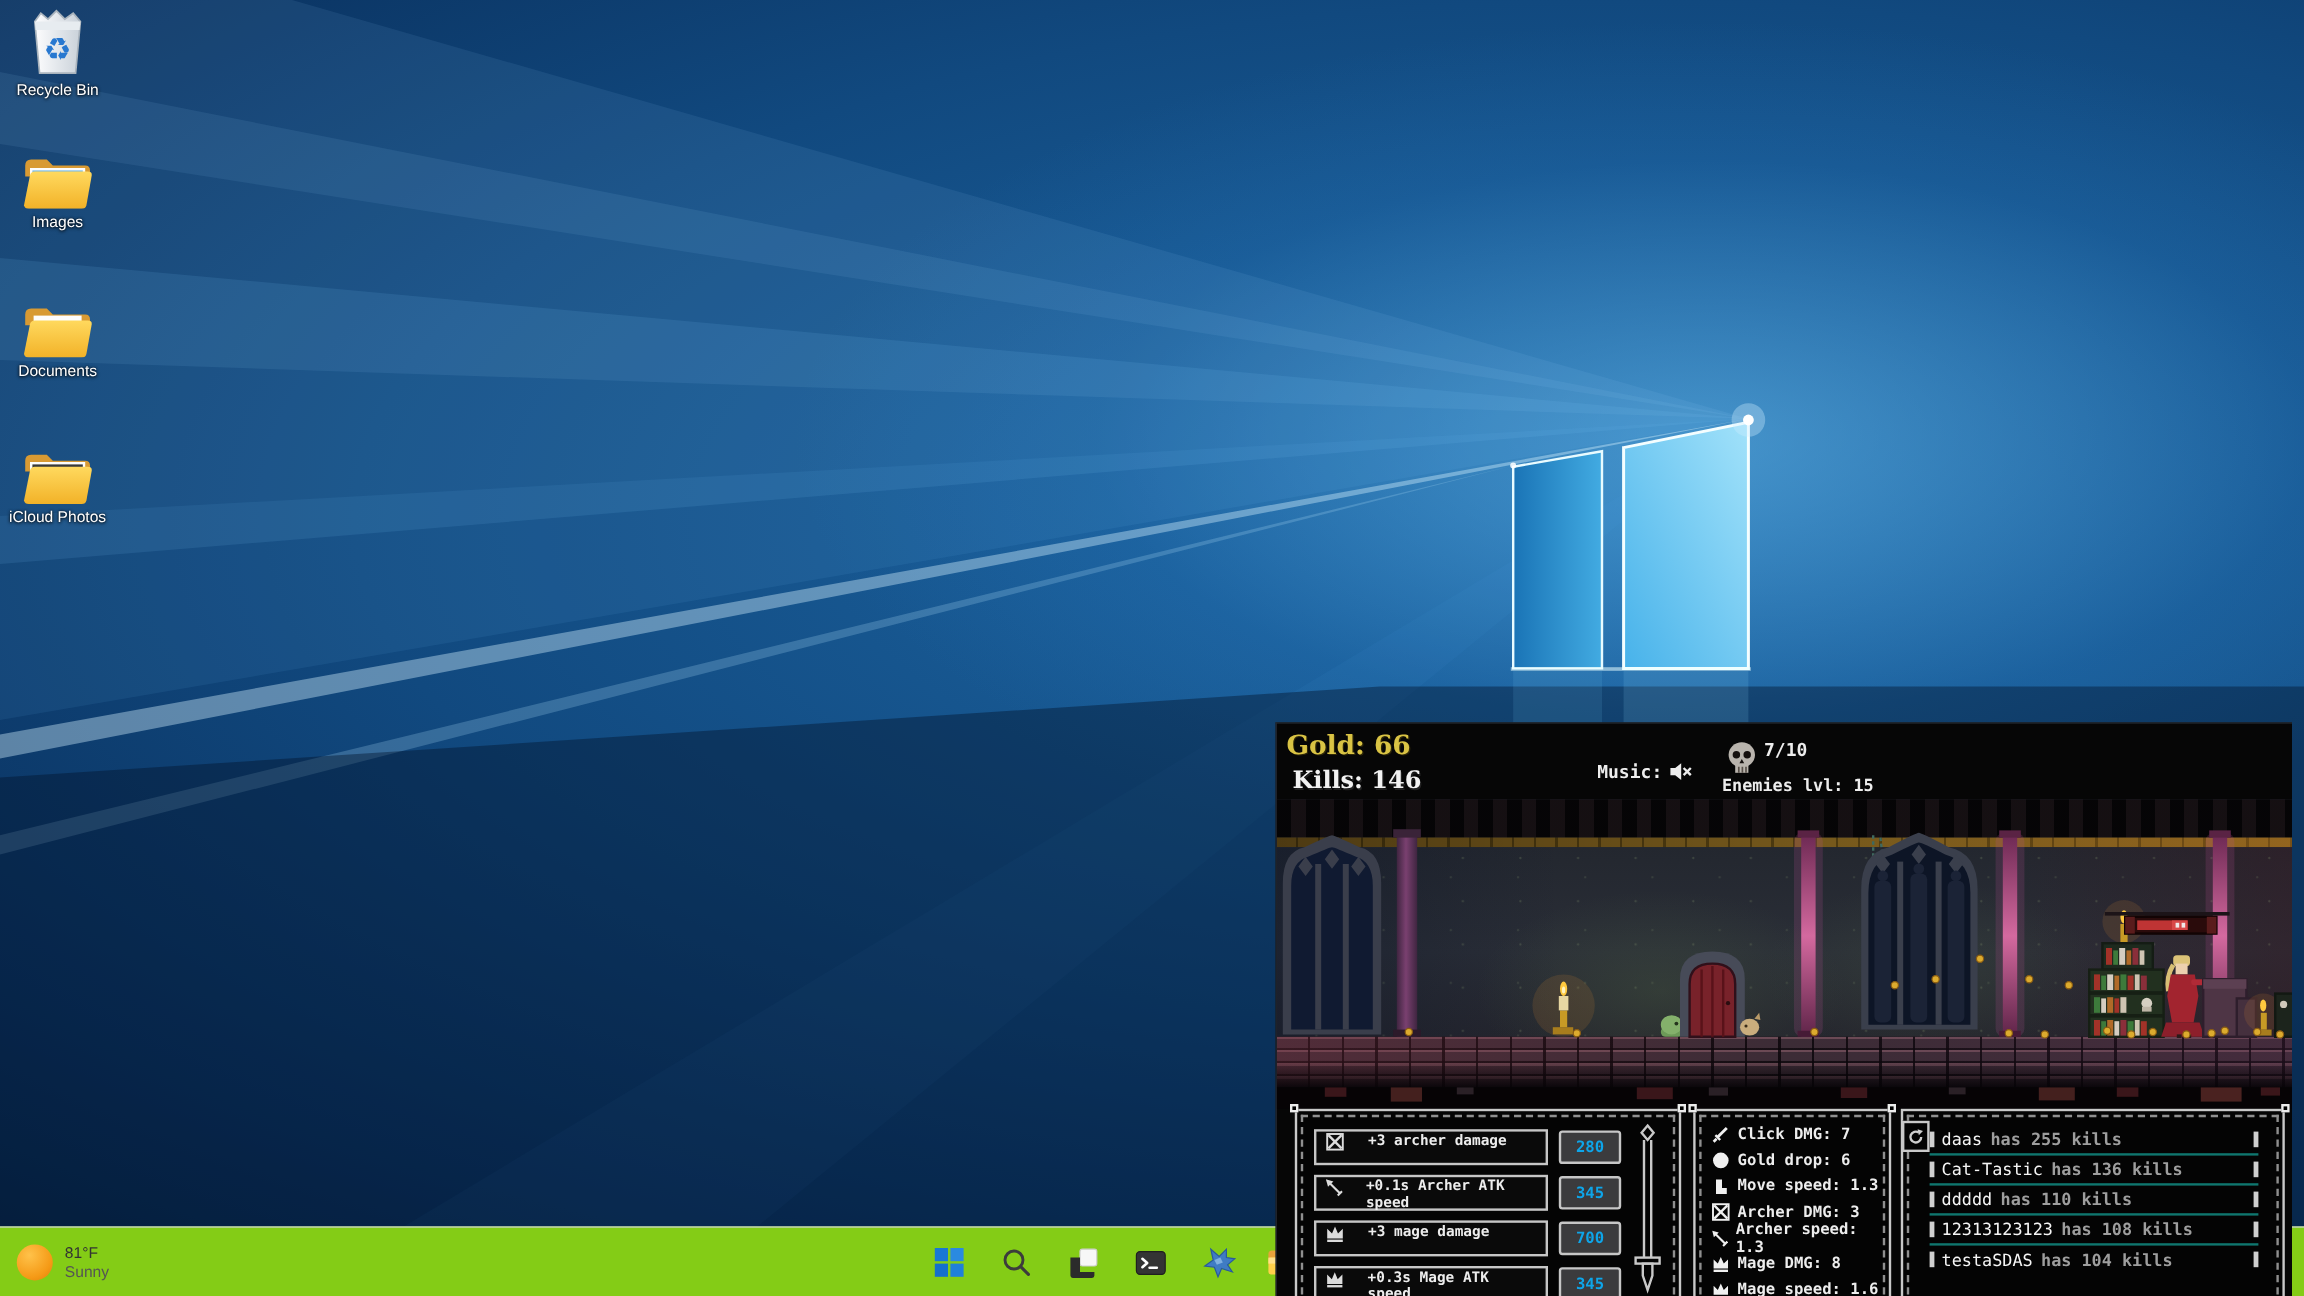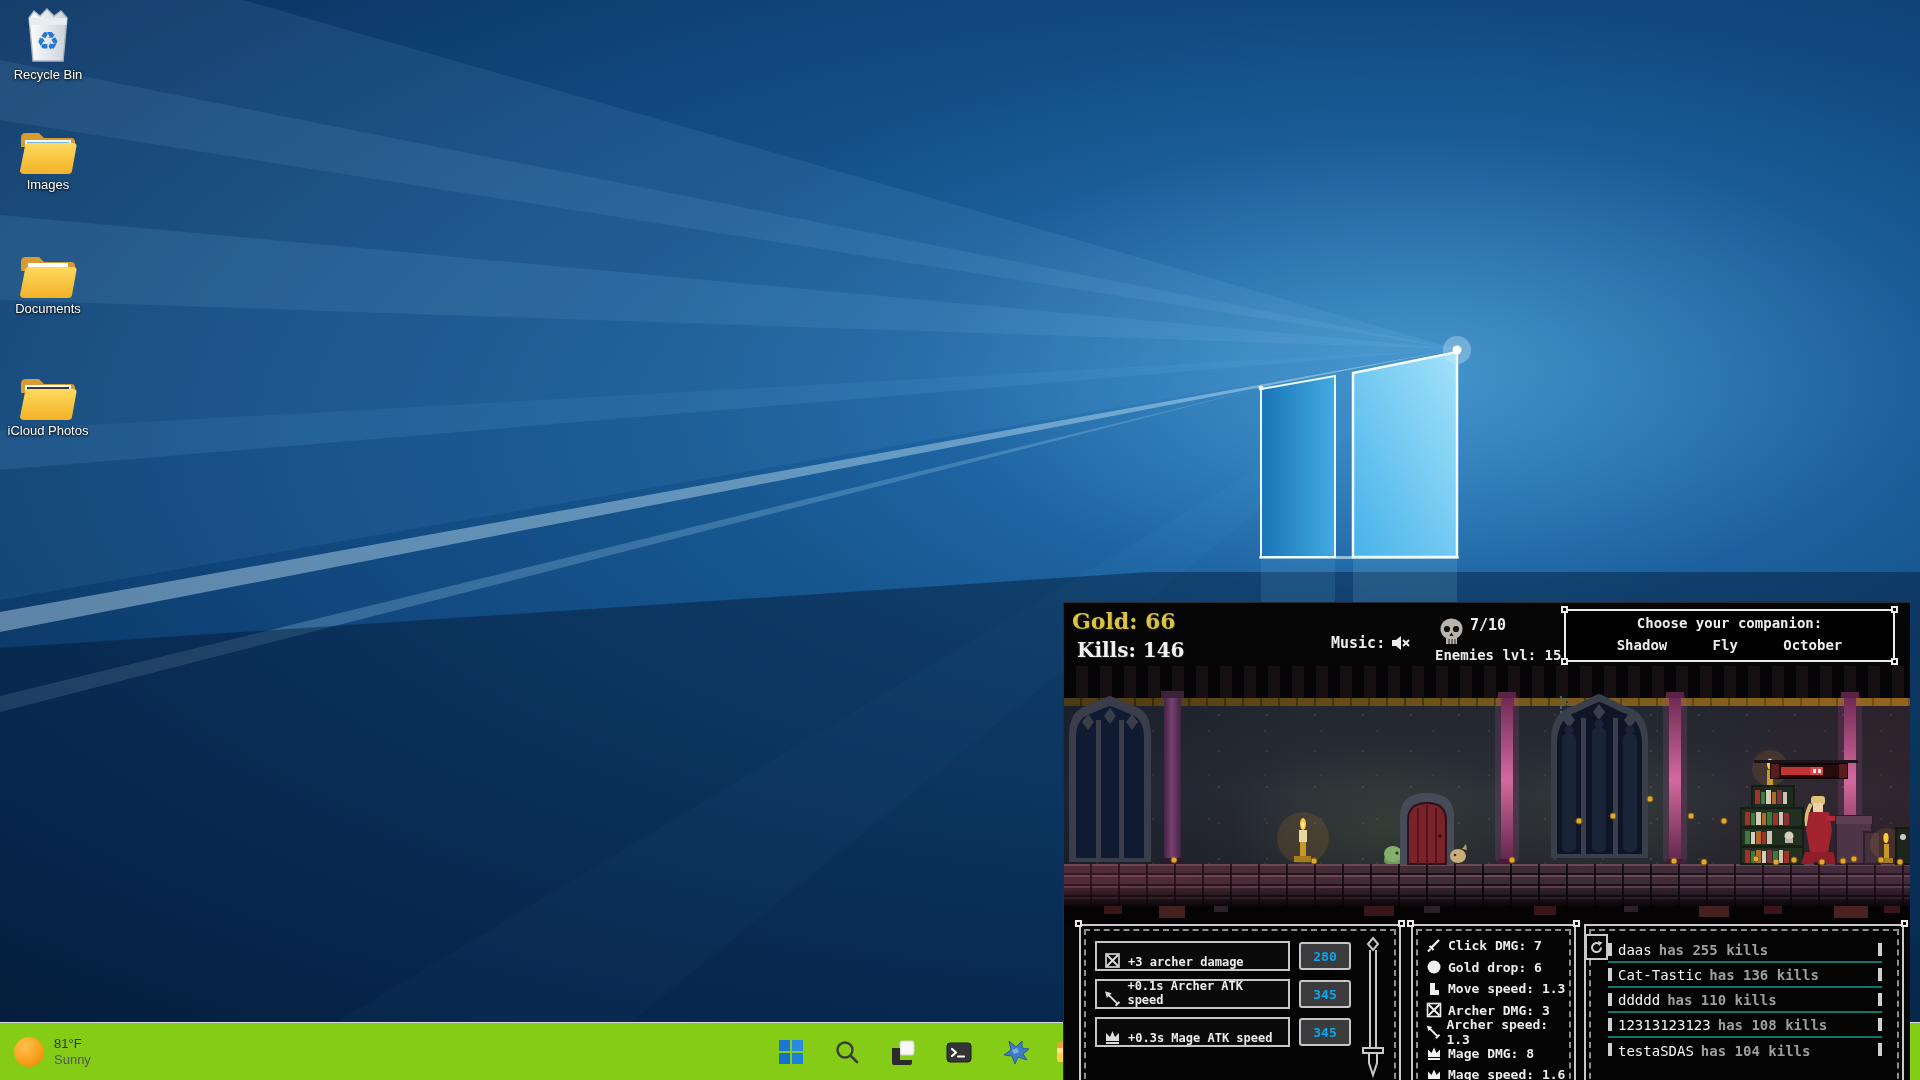--- a/index.html
+++ b/index.html
@@ -87,21 +87,21 @@
   
   .pixel-panel { position:absolute; top:321px; height:170px; border:2px solid #c9c9c9; background:#040404; }
   .pixel-panel:before { content:""; position:absolute; inset:3px; border:2px dashed #8f8f8f; pointer-events:none; }
   #upgrades    { left:15px;  width:322px; }
   #statspanel  { left:347px; width:165px; }
   #leaderboard { left:520px; width:320px; }
 
   .up-rows { position:absolute; left:14px; top:13px; right:48px; }
   .up-row { display:flex; align-items:center; height:34px; margin-bottom:4px; cursor:pointer; }
   .up-label { flex:1; height:30px; border:2px solid #c6c6c6; background:#0a0a0a; display:flex;
-              align-items:flex-end; gap:7px; padding:0 7px; }
+              align-items:flex-start; gap:19px; padding:0 7px; }
   .up-label .txt { font-size:12px; }
   .up-cost { width:52px; height:28px; margin-left:9px; border:2px solid #c6c6c6; background:#3b3b3d;
              border-radius:3px; color:#0ea5e9; font-size:13px; font-weight:bold;
              display:flex; align-items:center; justify-content:center; }
   #sword-decor { position:absolute; right:14px; top:10px; }
 
   .stat-rows { position:absolute; left:13px; top:9px; right:8px; }
   .stat-row { display:flex; align-items:center; gap:6px; height:21.5px; }
   .stat-row .txt { font-size:13px; }
 
@@ -299,32 +299,20 @@
         <circle cx="18" cy="12" r="3.1" fill="#15100e"></circle>
         <path d="M13.5,15.5 l2,3.5 h-4 Z" fill="#15100e"></path>
         <line x1="11" y1="22" x2="11" y2="27" stroke="#59514a" stroke-width="1.4"></line>
         <line x1="14" y1="22" x2="14" y2="27" stroke="#59514a" stroke-width="1.4"></line>
         <line x1="17" y1="22" x2="17" y2="27" stroke="#59514a" stroke-width="1.4"></line>
       </svg>
     </div>
     <div id="wave" class="px">7/10</div>
     <div id="enemies" class="px">Enemies lvl: 15</div>
 
-    <div id="companion">
-      <div class="corner" style="left:-5px;top:-5px"></div>
-      <div class="corner" style="right:-5px;top:-5px"></div>
-      <div class="corner" style="left:-5px;bottom:-5px"></div>
-      <div class="corner" style="right:-5px;bottom:-5px"></div>
-      <div class="cb-title px">Choose your companion:</div>
-      <div class="cb-opts">
-        <span class="px">Shadow</span>
-        <span class="px">Fly</span>
-        <span class="px">October</span>
-      </div>
-    </div>
 
     <div id="scene">
       <div id="sc-ceiling"></div>
       <div id="sc-trim"></div>
       <div id="sc-wall"></div>
       <div id="sc-floor"></div>
       <svg id="sc-art" width="847" height="240" viewBox="0 0 847 240">
         <defs>
           <linearGradient id="pilpur" x1="0" y1="0" x2="1" y2="0">
             <stop offset="0" stop-color="#3f2540"></stop>
@@ -567,20 +555,30 @@
             <span class="px txt">+0.1s Archer ATK speed</span>
           </div>
           <div class="up-cost">345</div>
         </div>
         <div class="up-row">
           <div class="up-label">
             <svg width="17" height="17" viewBox="0 0 17 17">
               <path d="M2,13 V5 L6,9 L8.5,3 L11,9 L15,5 V13 Z" fill="#dcdcdc"></path>
               <rect x="2" y="14" width="13" height="2" fill="#dcdcdc"></rect>
             </svg>
+            <span class="px txt">+3 mage damage</span>
+          </div>
+          <div class="up-cost">700</div>
+        </div>
+        <div class="up-row">
+          <div class="up-label">
+            <svg width="17" height="17" viewBox="0 0 17 17">
+              <path d="M2,13 V5 L6,9 L8.5,3 L11,9 L15,5 V13 Z" fill="#dcdcdc"></path>
+              <rect x="2" y="14" width="13" height="2" fill="#dcdcdc"></rect>
+            </svg>
             <span class="px txt">+0.3s Mage ATK speed</span>
           </div>
           <div class="up-cost">345</div>
         </div>
       </div>
       <svg id="sword-decor" width="24" height="150" viewBox="0 0 24 150">
         <path d="M12,2 l5,6 -5,6 -5,-6 Z" fill="none" stroke="#c9c9c9" stroke-width="2"></path>
         <line x1="9" y1="14" x2="9" y2="112" stroke="#c9c9c9" stroke-width="2"></line>
         <line x1="15" y1="14" x2="15" y2="112" stroke="#c9c9c9" stroke-width="2"></line>
         <rect x="2" y="112" width="20" height="5" fill="none" stroke="#c9c9c9" stroke-width="2"></rect>

